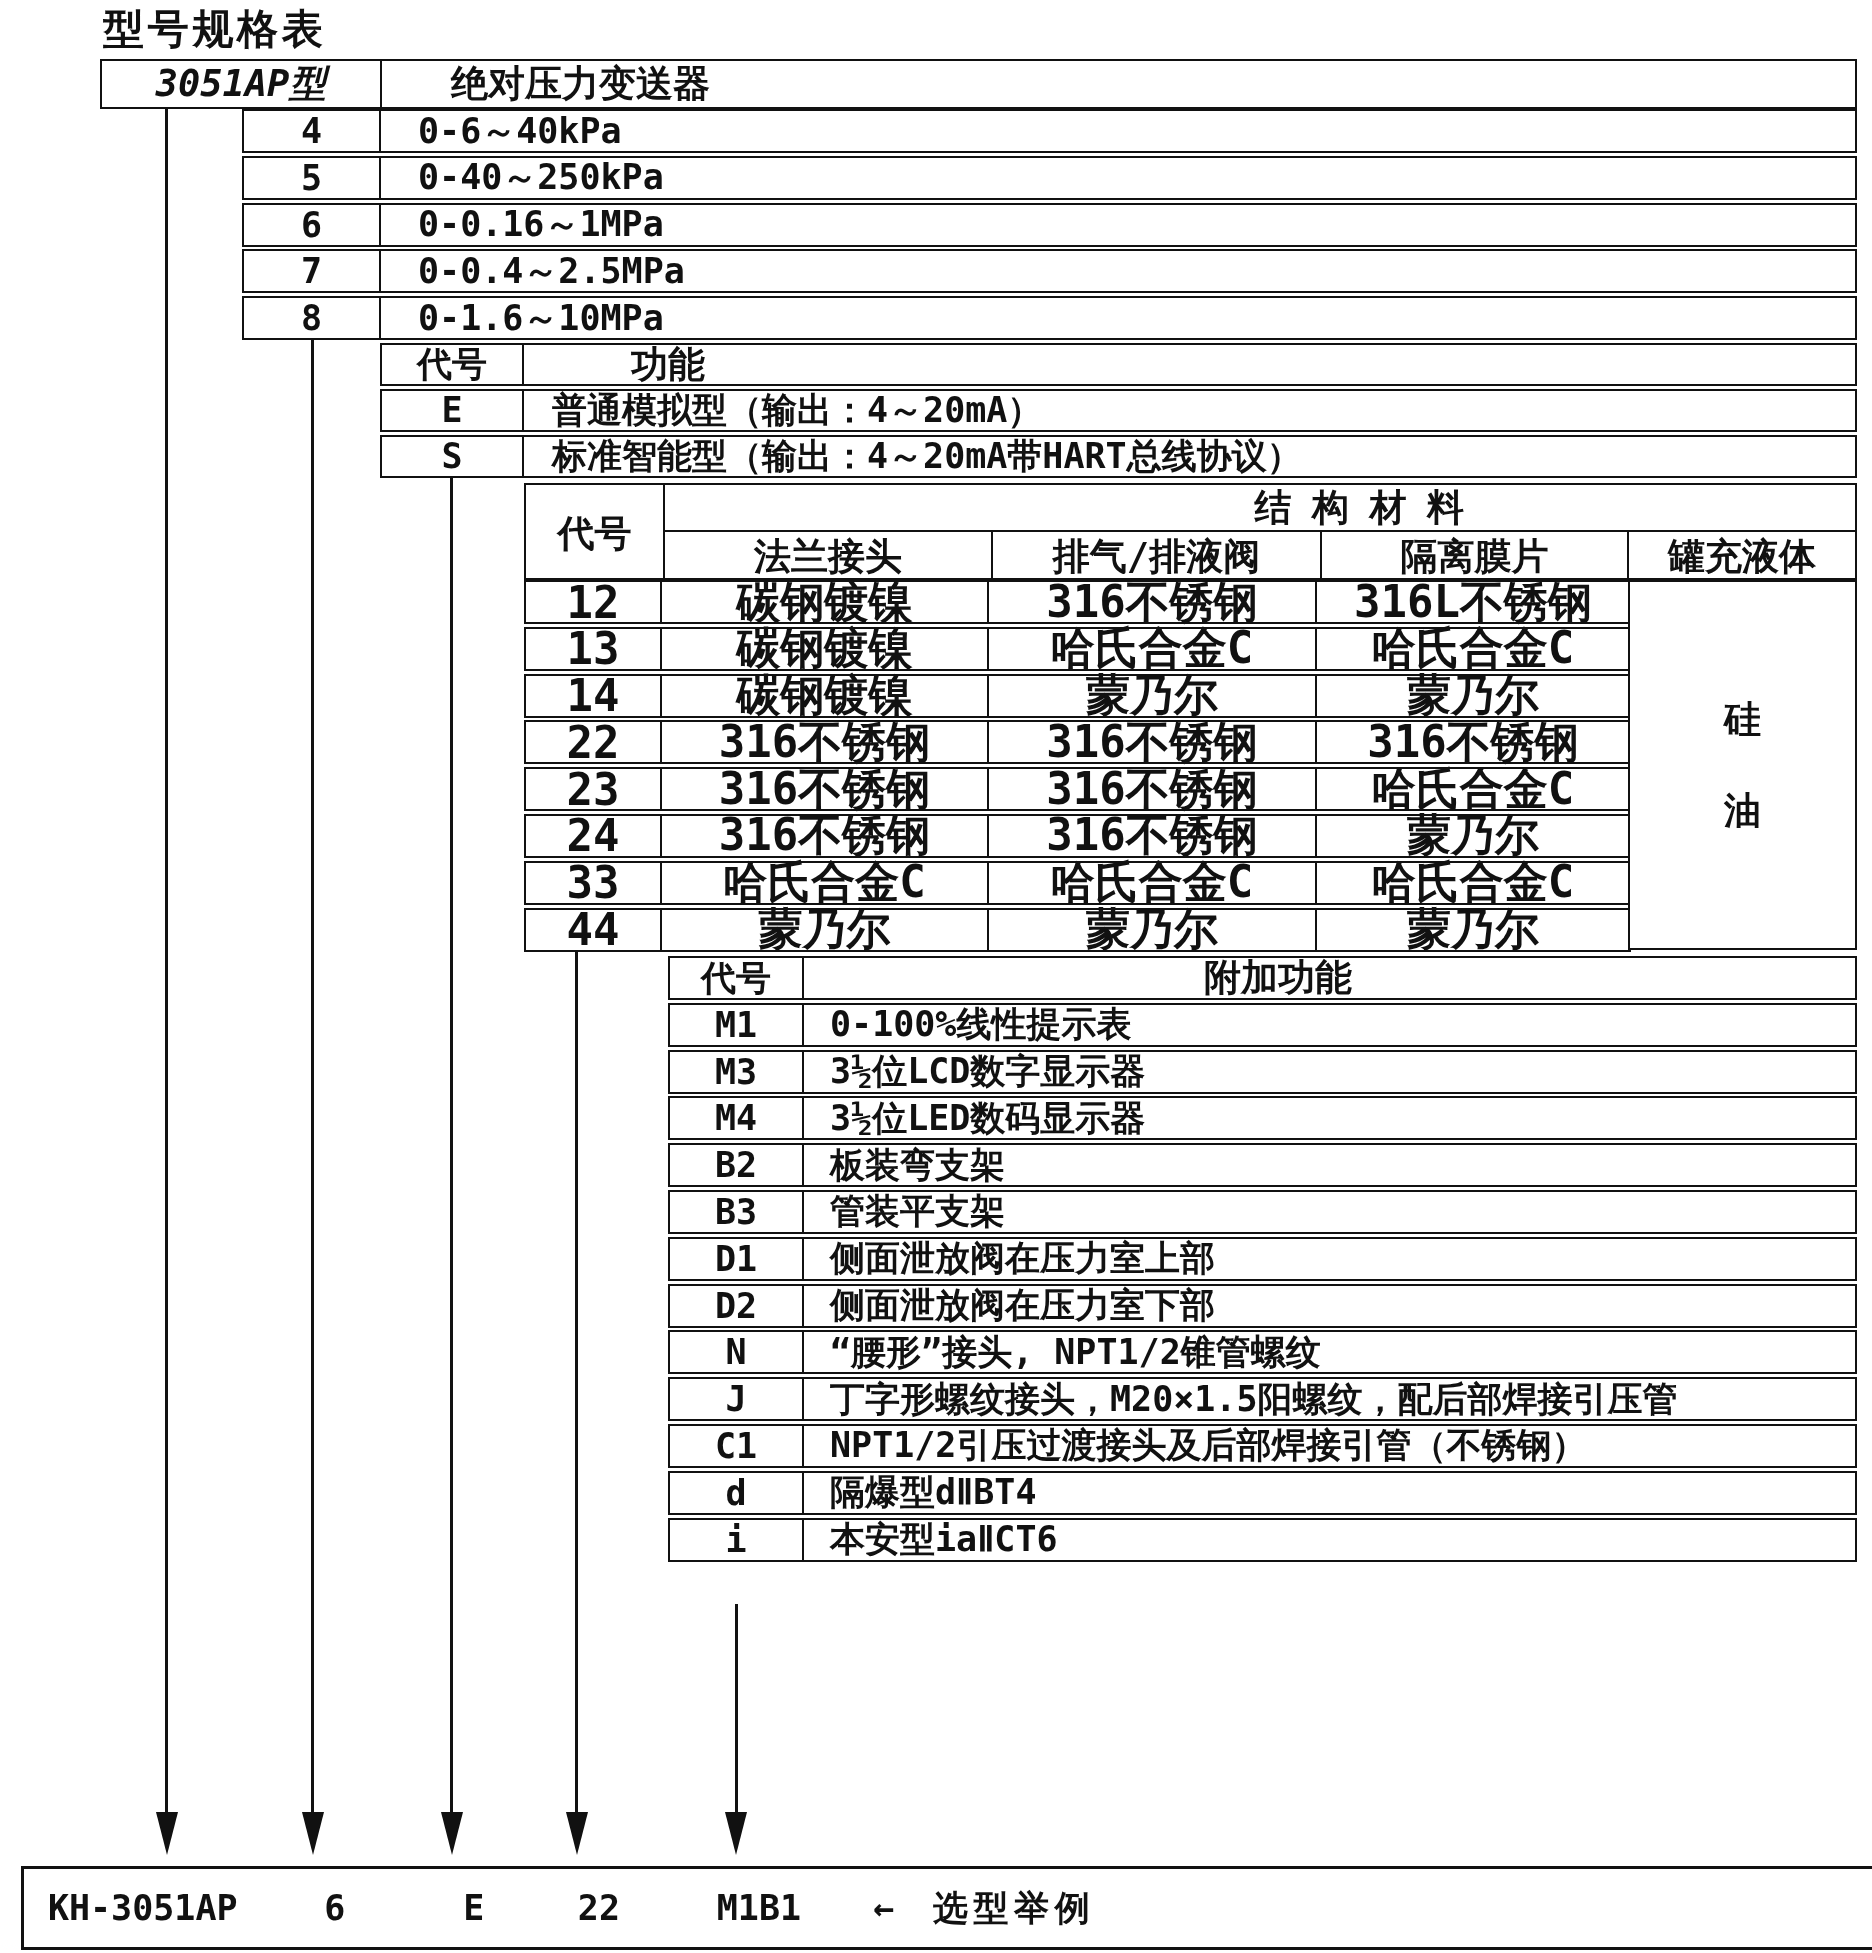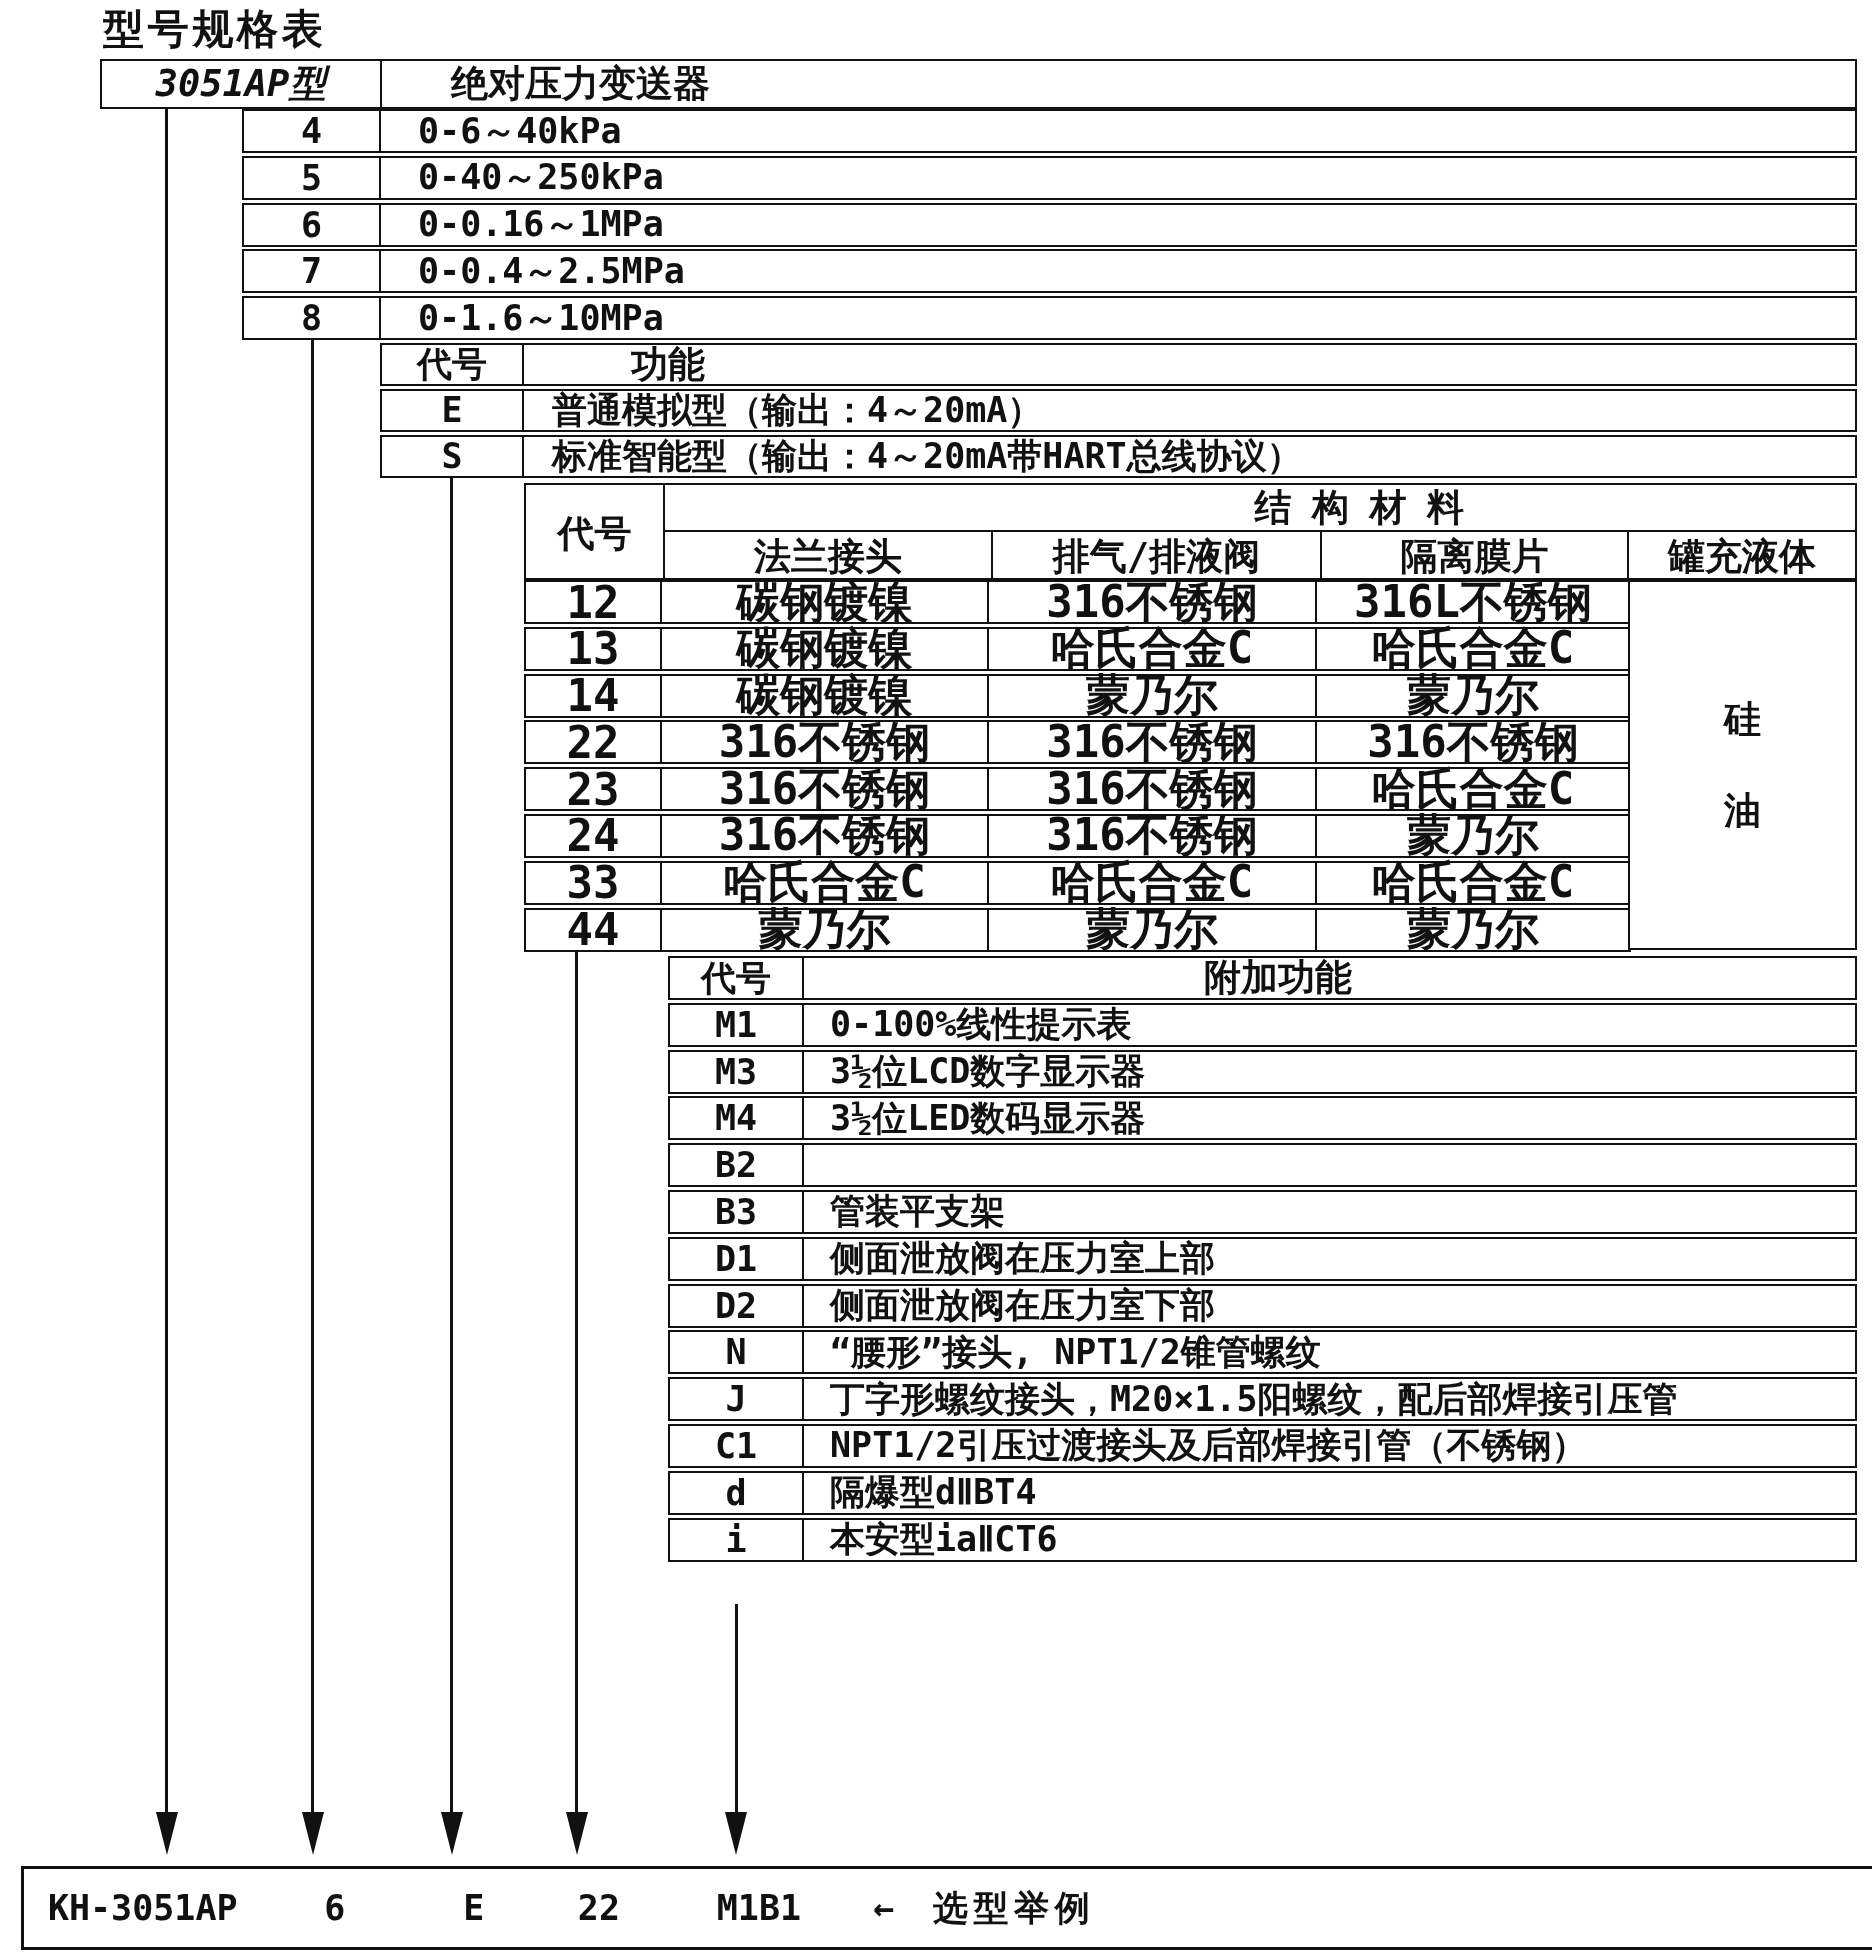--- a/index.html
+++ b/index.html
@@ -206,20 +206,21 @@
     <div class="arow">
       <div class="c">M3</div>
       <div class="d">3½位LCD数字显示器</div>
     </div>
     <div class="arow">
       <div class="c">M4</div>
       <div class="d">3½位LED数码显示器</div>
     </div>
     <div class="arow">
       <div class="c">B2</div>
+      <div class="d">板装弯支架</div>
     </div>
     <div class="arow">
       <div class="c">B3</div>
       <div class="d">管装平支架</div>
     </div>
     <div class="arow">
       <div class="c">D1</div>
       <div class="d">侧面泄放阀在压力室上部</div>
     </div>
     <div class="arow">

